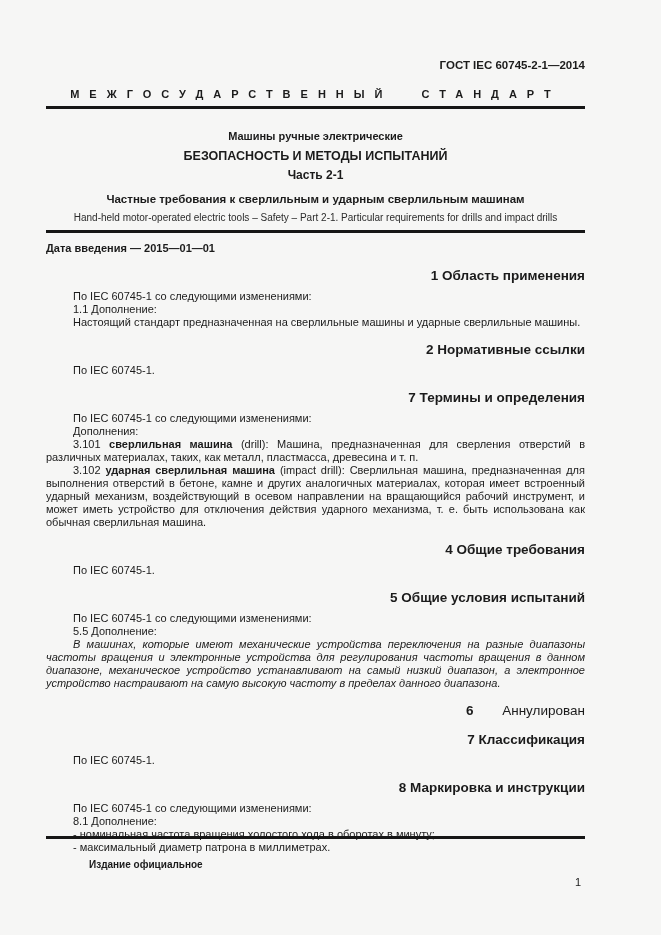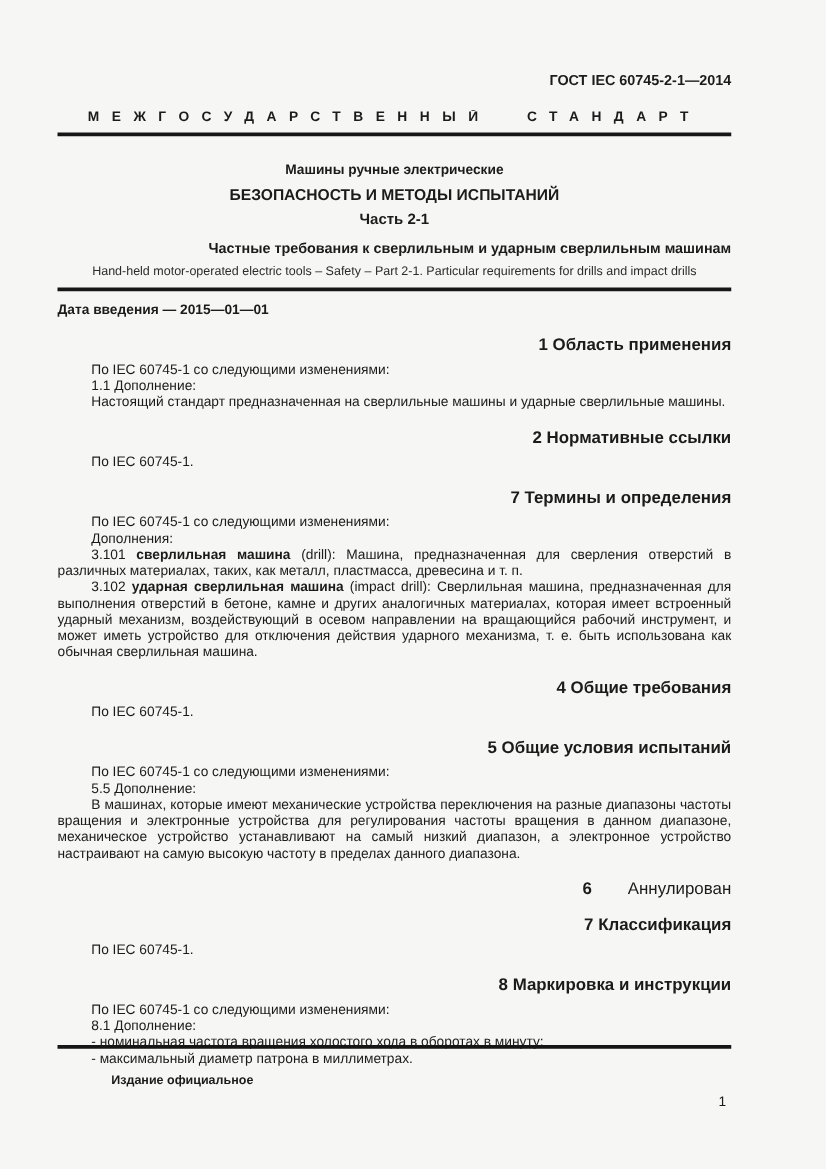--- a/index.html
+++ b/index.html
@@ -42,21 +42,21 @@
   .rule {
     height: 3px;
     background: #161616;
     margin-top: 5px;
   }
   .rule-2 { margin-top: 6px; }
   .title-block { text-align: center; margin-top: 21px; }
   .title-ru-1 { margin-top: 7px;  font-weight: bold; font-size: 11px;   line-height: 13px; }
   .title-ru-2 { margin-top: 6px;  font-weight: bold; font-size: 12.5px; line-height: 15px; }
   .title-ru-3 { margin-top: 4px;  font-weight: bold; font-size: 12px;   line-height: 15px; }
-  .title-ru-4 { margin-top: 9px;  font-weight: bold; font-size: 11.5px; line-height: 14px; text-align: right; }
+  .title-ru-4 { margin-top: 9px;  font-weight: bold; font-size: 11.5px; line-height: 14px; }
   .title-en   { margin-top: 5px;  font-size: 10px;  line-height: 13px; color: #2c2c2c; }
   .effective-date {
     margin-top: 9px;
     margin-bottom: 8px;
     text-align: left;
     font-weight: bold;
     font-size: 11px;
     line-height: 13px;
   }
   .sec-title {
@@ -68,21 +68,21 @@
     text-align: right;
   }
   .sec-title .normal { font-weight: normal; padding-left: 25px; }
   .body-p {
     margin: 0;
     font-size: 11px;
     line-height: 13px;
     text-align: justify;
     text-indent: 27px;
   }
-  .body-p.italic { }
+  .body-p.italic { font-style: italic; }
   .body-p b { font-weight: bold; }
   .footer {
     position: absolute;
     left: 46px;
     right: 76px;
     top: 836px;
   }
   .footer .rule { margin-top: 0; }
   .edition {
     margin-top: 20px;

